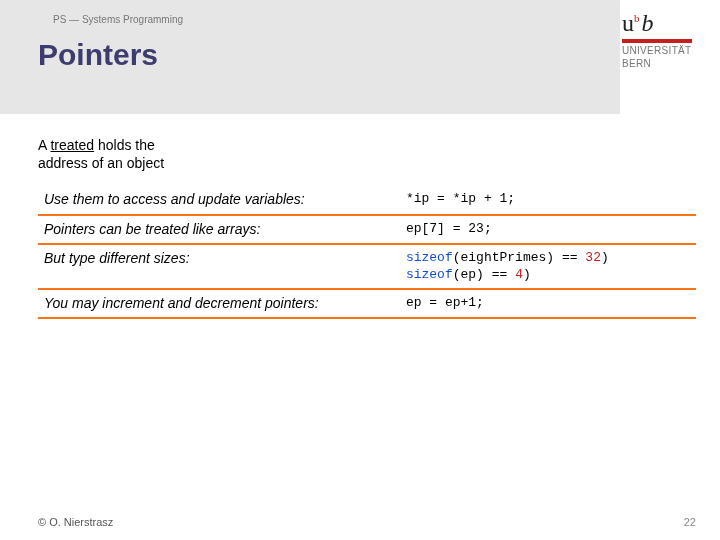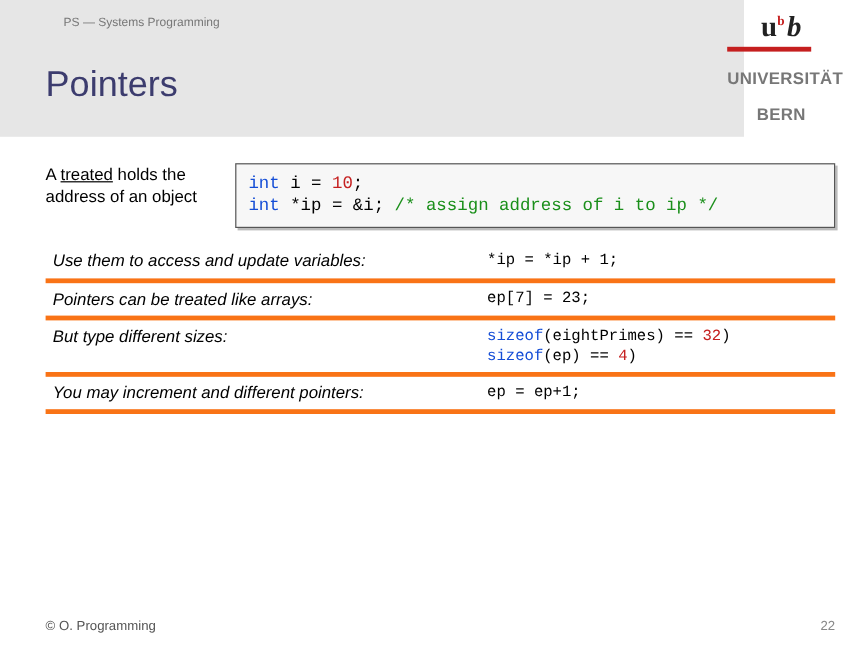--- a/index.html
+++ b/index.html
@@ -8,50 +8,49 @@
     font-family: Arial, Helvetica, sans-serif;
     background: #fff; color: #000;
     position: relative; overflow: hidden;
   }
   .header-band {
     position: absolute; top: 0; left: 0; width: 620px; height: 114px;
     background: #e6e6e6;
   }
   .bc { position:absolute; top:14px; left:14px; font-size:10px; color:#777;padding-left:39px; }
   .title {
-    position:absolute; top:54px; left:38px;
-    font-size:30px; font-weight:normal; color:#3c3c6e;
+    position:absolute; top:38px; left:38px;
+    font-size:30px; font-weight:bold; color:#3c3c6e;
   }
   .logo {
-    position:absolute; top:10px; right:24px; width:90px;
-    text-align:center;
-    font-weight:bold;
+    position:absolute; top:10px; right:8px; width:90px;
+    text-align:left;
   }
   .logo-ub { font-family:"Times New Roman",serif; font-size:24px; color:#222; }
   .logo-b { font-style:italic; padding-left:2px; }
   .logo-super { font-size:11px; vertical-align:super; color:#c51f1f; font-style:normal; }
   .logo-bar { height:4px; width:70px; background:#c51f1f; margin-top:2px; }
-  .logo-uni { font-size:14px; color:#777; letter-spacing:0.3px; margin-top:14px; }
+  .logo-uni { font-size:10px; color:#777; letter-spacing:0.3px; margin-top:2px; }
   .content { position:absolute; top:136px; left:38px; right:24px; bottom:48px; }
   .intro-row { display:flex; gap:18px; align-items:flex-start; margin-bottom:14px; }
   .intro-text { width:140px; font-size:14px; line-height:1.3; }
   .intro-text .ul { text-decoration:underline; }
   .codebox {
     flex:1; background:#f7f7f7; border:1px solid #555;
     box-shadow:2px 2px 0 #bbb; padding:8px 10px;
     font-family:"Courier New",monospace; font-size:14.5px; line-height:1.25;
     white-space:pre;
   }
   .kw { color:#144dd6; }
   .num { color:#c51f1f; }
   .cmt { color:#1a8f1a; }
   table.tbl { width:100%; border-collapse:collapse; table-layout:fixed; }
   table.tbl col.left { width:55%; }
   table.tbl td {
-    border-bottom:4px solid #f97316; padding:5px 6px;
+    border-bottom:2px solid #f97316; padding:5px 6px;
     font-size:14px; vertical-align:top; line-height:1.25;
   }
   table.tbl td.code {
     font-family:"Courier New",monospace; font-size:13px; white-space:pre-wrap;
   }
   table.tbl td.label span.mono { font-family:"Courier New",monospace; }
   .footer {
     position:absolute; bottom:12px; left:38px; right:24px;
     display:flex; justify-content:space-between;
     font-size:11px; color:#555;
@@ -74,22 +73,20 @@
   <div class="logo-uni">UNIVERSITÄT</div>
   <div class="logo-uni">BERN</div>
 </div>
 
 <div class="content">
 
   <div class="intro-row">
     <div class="intro-text">
       <span>A </span><span class="ul">treated</span><span> holds the address of an object</span>
     </div>
-    <div class="codebox"><span class="kw">int</span> i = <span class="num">10</span>;
-<span class="kw">int</span> *ip = &amp;i; <span class="cmt">/* assign address of i to ip */</span></div>
   </div>
 
   <table class="tbl">
     <colgroup>
         <col class="left">
         <col>
       </colgroup>
     <tbody id="rows">
         <tr>
           <td class="label"><i>Use them to access and update variables:</i></td>
@@ -98,24 +95,24 @@
         <tr>
           <td class="label"><i>Pointers can be treated like arrays:</i></td>
           <td class="code">ep[7] = 23;</td>
         </tr>
         <tr>
           <td class="label"><i>But type different sizes:</i></td>
           <td class="code"><span class="kw">sizeof</span>(eightPrimes) == <span class="num">32</span>)
 <span class="kw">sizeof</span>(ep) == <span class="num">4</span>)</td>
         </tr>
         <tr>
-          <td class="label"><i>You may increment and different pointers:</i></td>
+          <td class="label"><i>You may increment and decrement pointers:</i></td>
           <td class="code">ep = ep+1;</td>
         </tr>
       </tbody>
   </table>
 
 </div>
 
 <div class="footer">
-  <span>© O. Programming</span>
+  <span>© O. Nierstrasz</span>
   <span class="pg">22</span>
 </div>
 
 </body></html>

